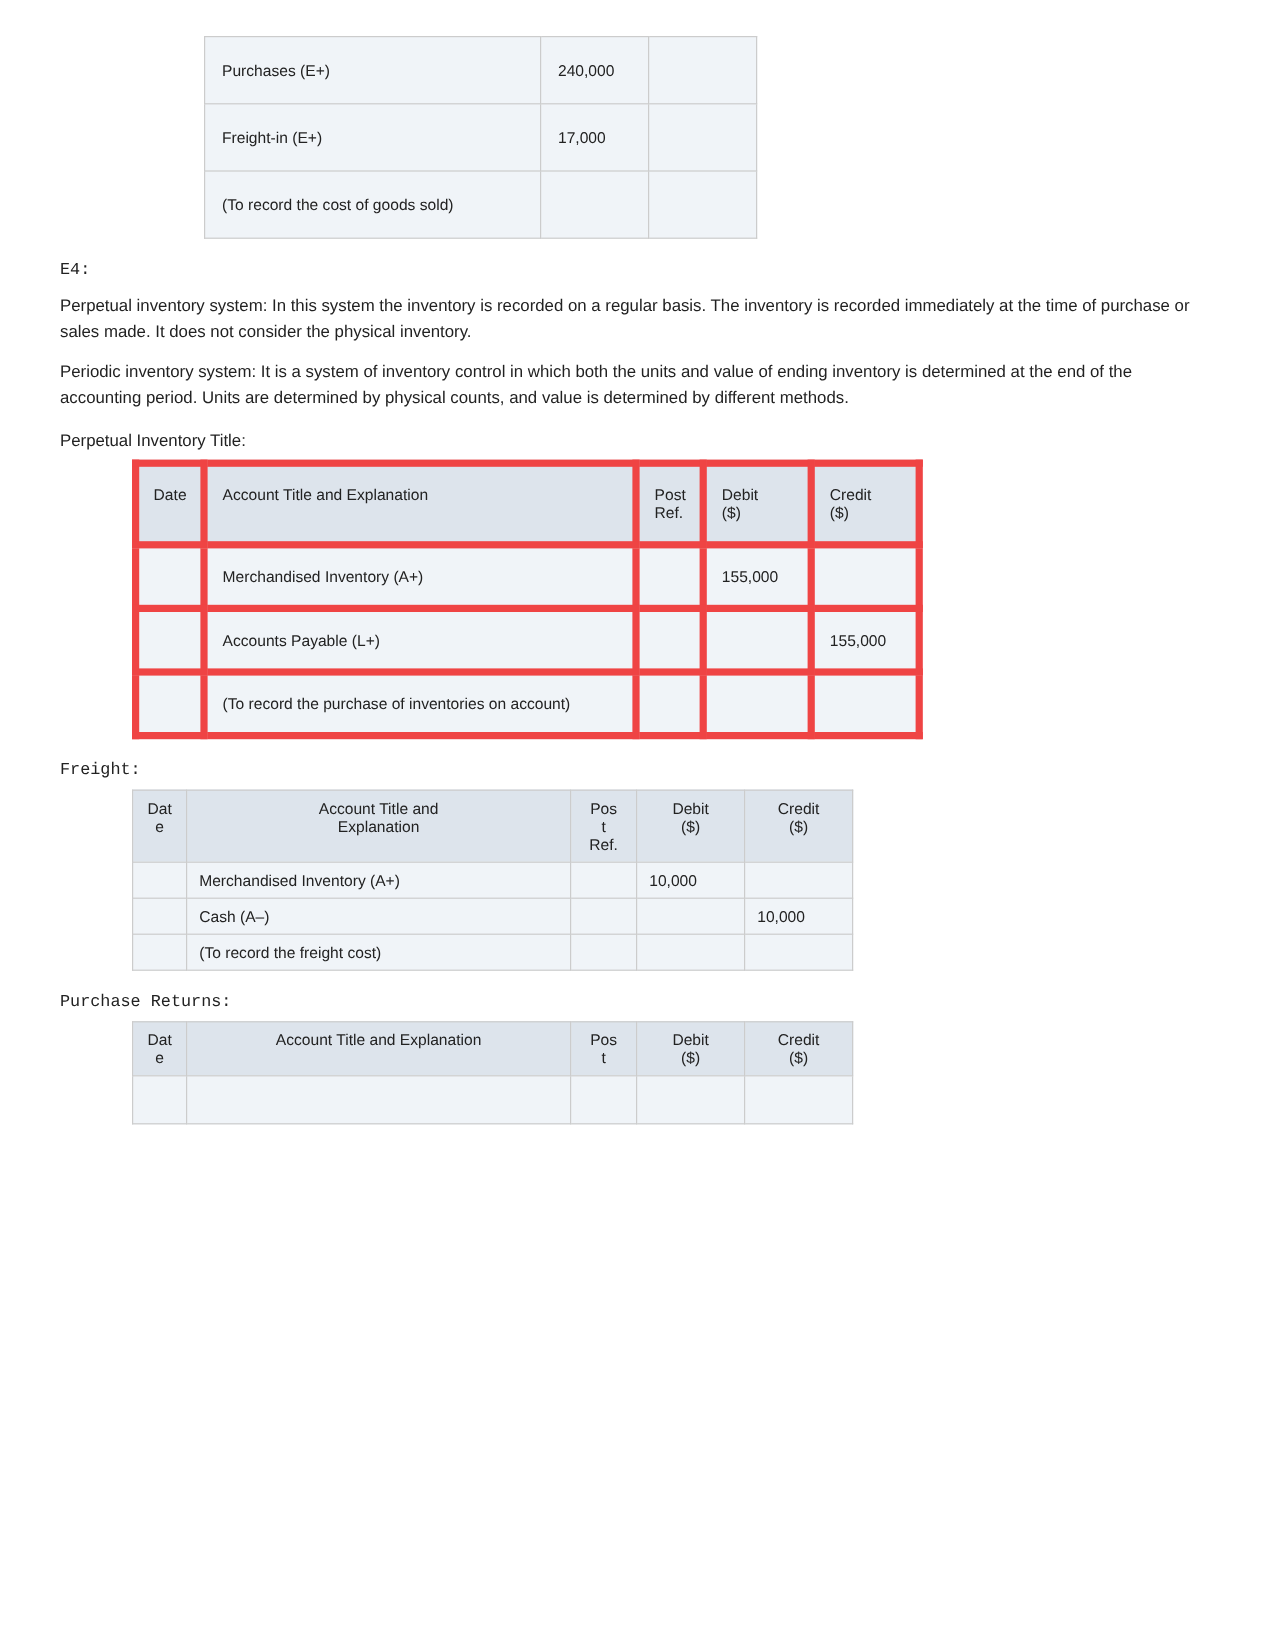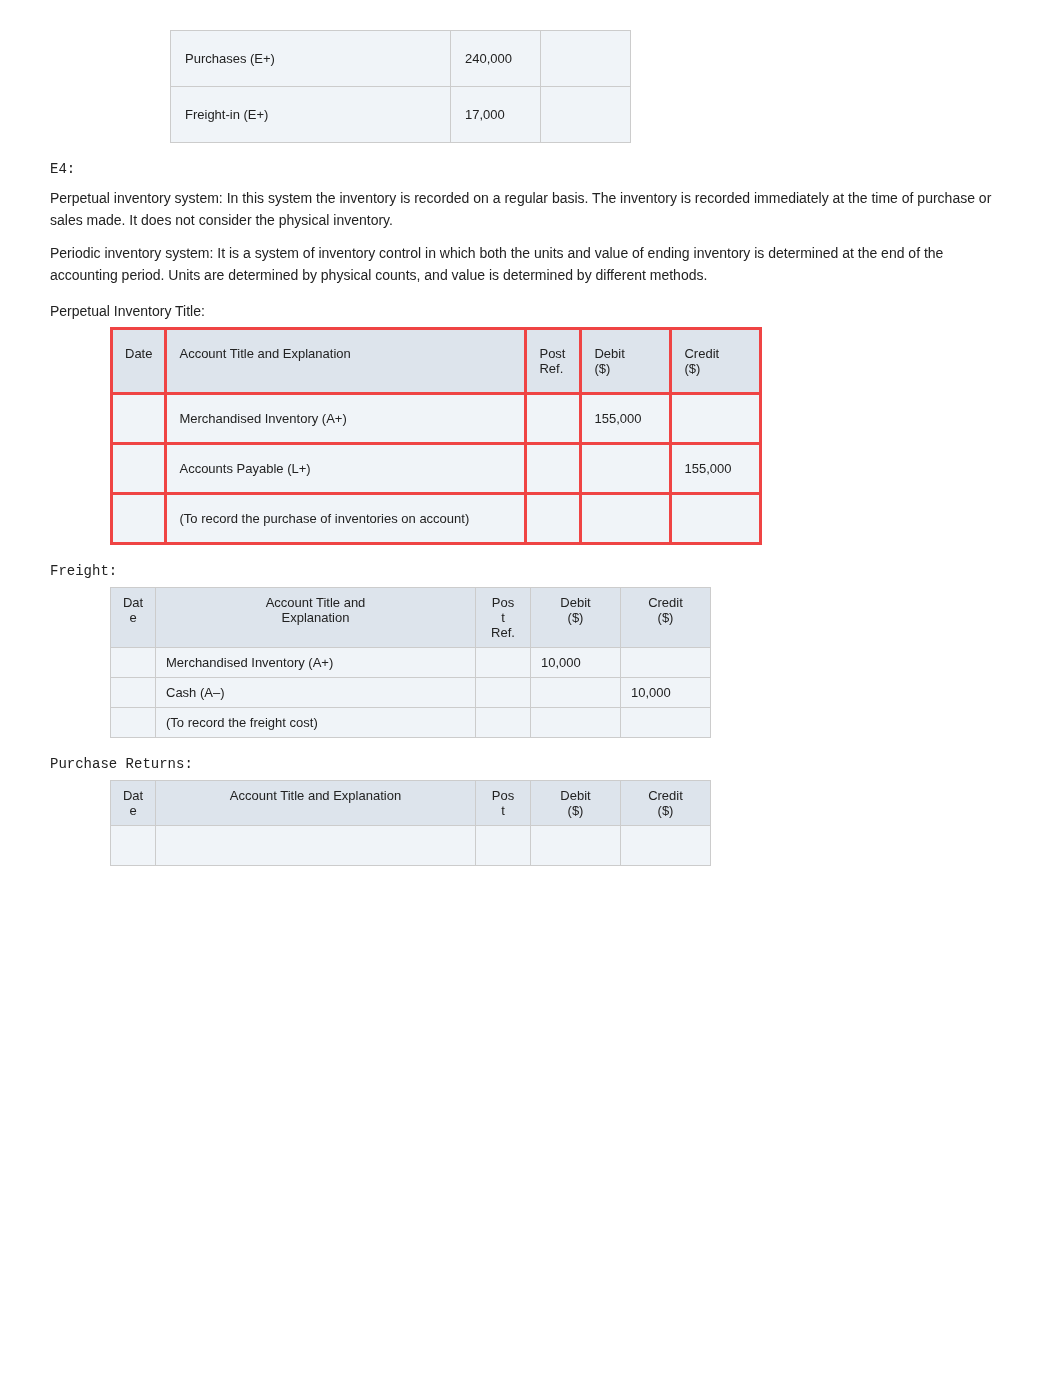--- a/index.html
+++ b/index.html
@@ -25,21 +25,21 @@
       margin: 16px 0 8px 0;
       font-size: 14px;
     }
     .journal-table {
       border-collapse: collapse;
       margin-left: 60px;
       margin-bottom: 16px;
       background: #f0f4f8;
     }
     .journal-table td, .journal-table th {
-      border: 3px solid #ef4444;
+      border: 6px solid #ef4444;
       padding: 16px 12px;
       vertical-align: top;
       font-size: 13px;
     }
     .journal-table th {
       background: #dde4ec;
       font-weight: normal;
       text-align: left;
     }
     .small-table {
@@ -90,20 +90,25 @@
     <tr>
       <td>Purchases (E+)</td>
       <td>240,000</td>
       <td></td>
     </tr>
     <tr>
       <td>Freight-in (E+)</td>
       <td>17,000</td>
       <td></td>
     </tr>
+    <tr>
+      <td>(To record the cost of goods sold)</td>
+      <td></td>
+      <td></td>
+    </tr>
   </tbody>
 </table>
 
 <p class="section-label">E4:</p>
 
 <p class="paragraph">Perpetual inventory system: In this system the inventory is recorded on a regular basis. The inventory is recorded immediately at the time of purchase or sales made. It does not consider the physical inventory.</p>
 <p class="paragraph">Periodic inventory system: It is a system of inventory control in which both the units and value of ending inventory is determined at the end of the accounting period. Units are determined by physical counts, and value is determined by different methods.</p>
 
 <p class="subsection-title">Perpetual Inventory Title:</p>
 

